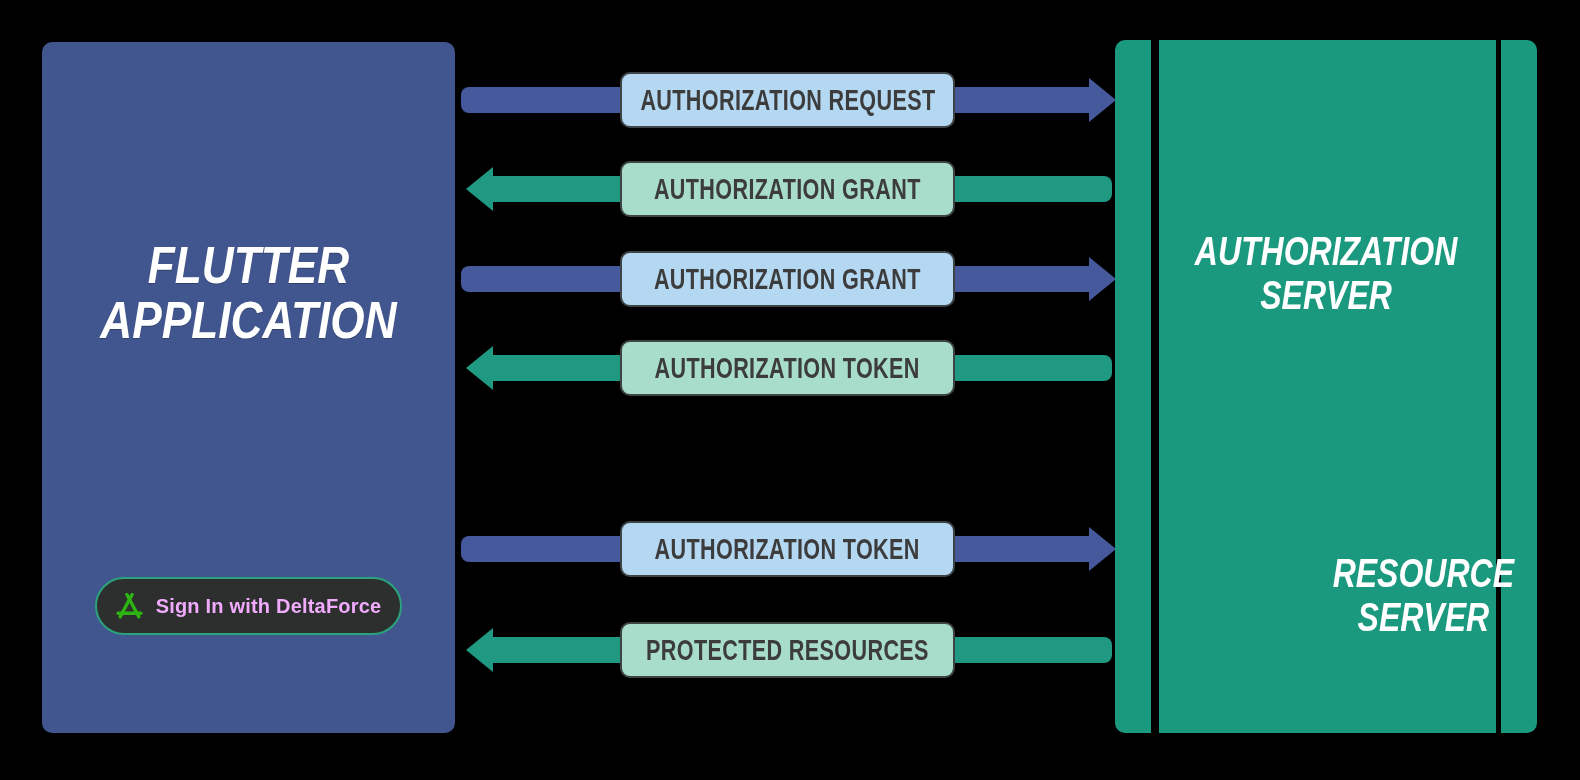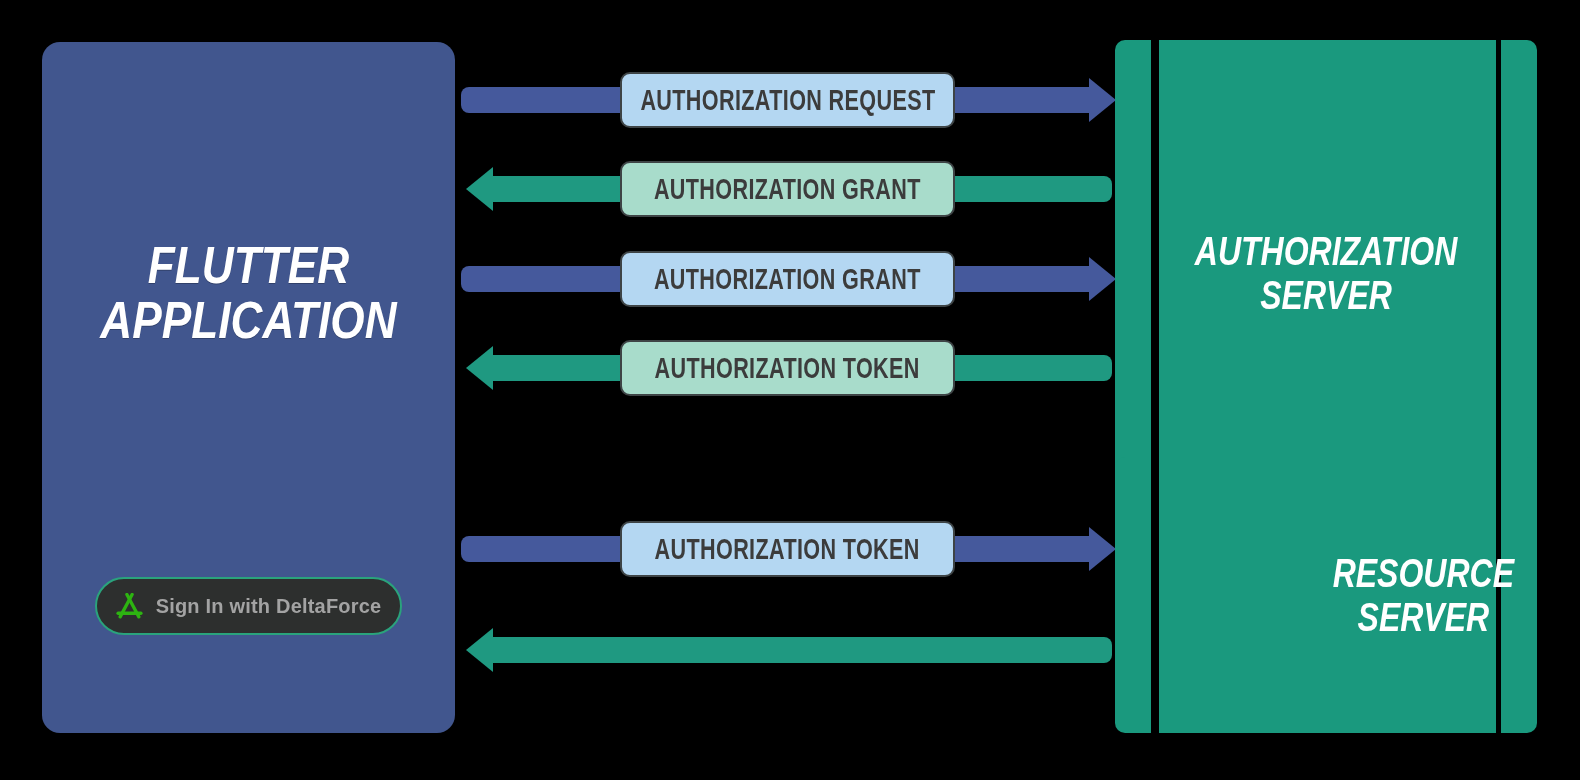--- a/index.html
+++ b/index.html
@@ -3,38 +3,38 @@
 <meta charset="utf-8">
 <style>
   html,body{margin:0;padding:0;background:#000;}
   .stage{
     position:relative;width:1580px;height:780px;background:#000;overflow:hidden;
     font-family:"Liberation Sans",sans-serif;
   }
   
   .app-box{
     position:absolute;left:42px;top:42px;width:413px;height:691px;
-    background:#41568E;border-radius:18px;
+    background:#41568E;border-radius:10px;
   }
   .app-title{
     position:absolute;left:0;top:196px;width:100%;
     text-align:center;color:#fff;font-weight:bold;font-style:italic;
     font-size:52px;line-height:1.06;letter-spacing:0px;
     transform:scaleX(.85);transform-origin:50% 50%;
     text-shadow:0 1px 0 rgba(0,0,0,.25);
   }
   .app-title span{display:block;}
   .signin-btn{
     position:absolute;left:95px;top:577px;width:307px;height:58px;
     background:#2D2F2E;border:2.5px solid #2AA37C;border-radius:30px;
     display:flex;align-items:center;justify-content:center;gap:13px;
     cursor:pointer;padding:0;
   }
   .signin-btn .btn-label{
-    color:#a3a3a3;font-weight:bold;font-size:20px;letter-spacing:.2px;
+    color:#f0abfc;font-weight:bold;font-size:20px;letter-spacing:.2px;
     font-family:"Liberation Sans",sans-serif;
   }
   .delta-icon{width:27px;height:27px;flex:0 0 auto;}
   
   .server{
     position:absolute;left:1115px;width:422px;background:#1A997E;border-radius:10px;
     display:flex;align-items:center;justify-content:center;
   }
   .server-auth{top:40px;height:466px;}
   .server-res{top:457px;height:276px;justify-content:flex-end;}
@@ -115,20 +115,23 @@
   </div>
 
   <div class="bar blue" style="left:461px;top:536px;width:630px"></div>
   <div class="head right" style="left:1089px;top:527px"></div>
   <div class="flow-label bg-blue" style="top:521px">
     <span class="txt">AUTHORIZATION TOKEN</span>
   </div>
 
   <div class="head left" style="left:466px;top:628px"></div>
   <div class="bar teal" style="left:491px;top:637px;width:621px"></div>
+  <div class="flow-label bg-mint" style="top:622px">
+    <span class="txt">PROTECTED RESOURCES</span>
+  </div>
 
   <div class="server server-auth">
     <div class="edge-line left"></div>
     <div class="edge-line right"></div>
     <div class="server-title">
       <span>AUTHORIZATION</span>
       <span>SERVER</span>
     </div>
   </div>
 

